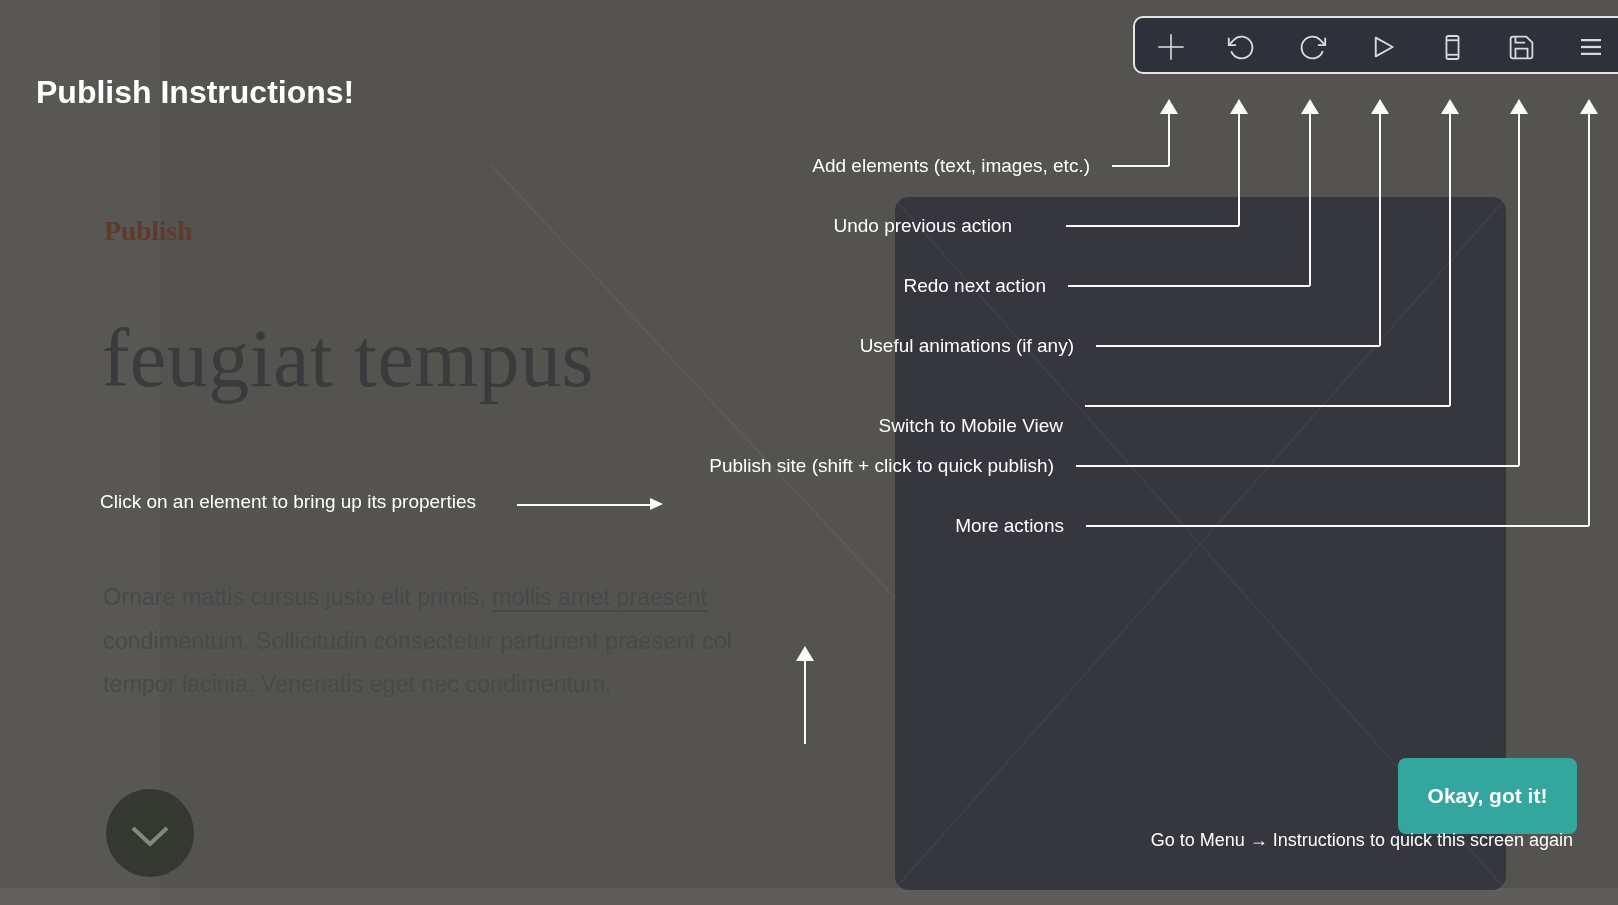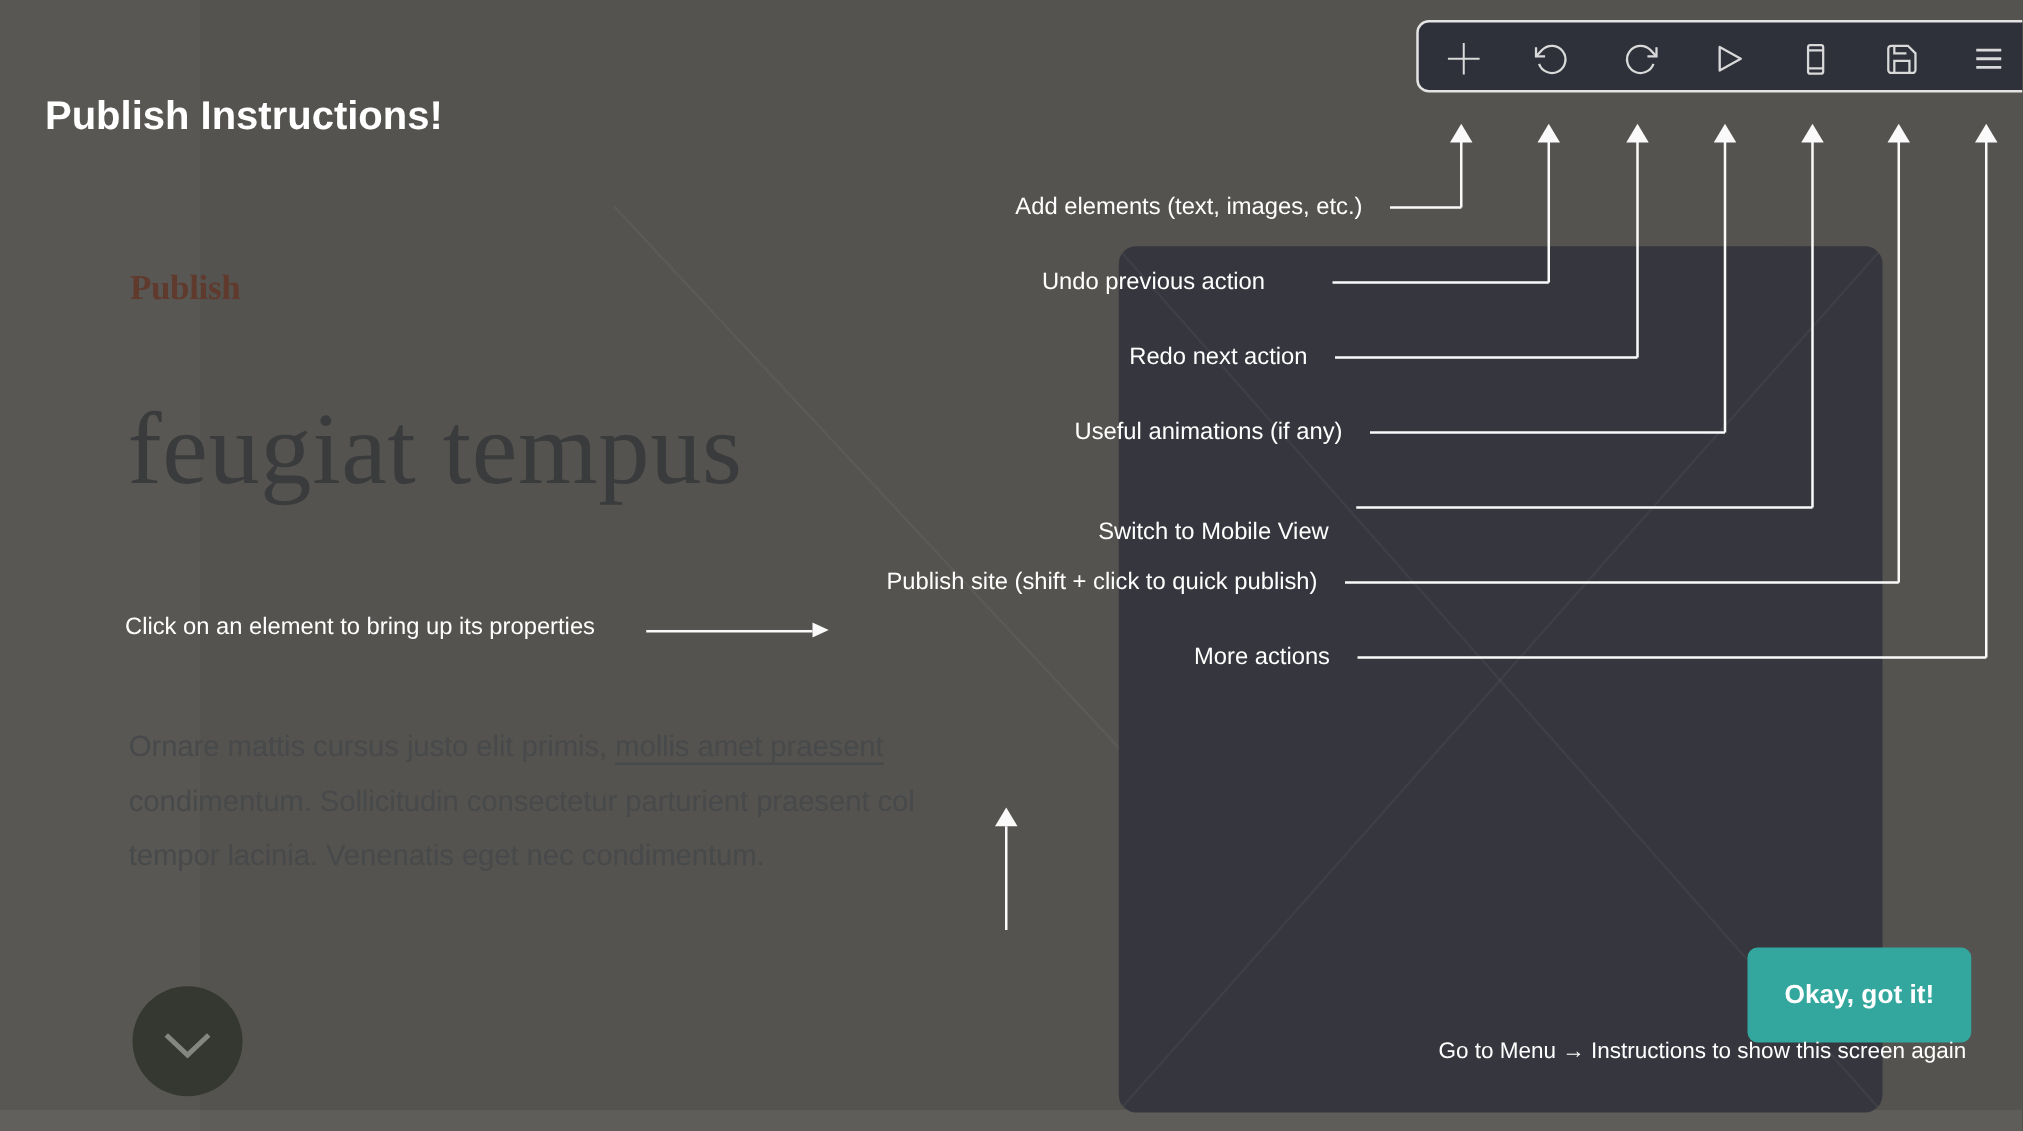--- a/index.html
+++ b/index.html
@@ -173,15 +173,15 @@
   <div class="hint-label" style="right:554px;top:515px;">More actions</div>
 
   <div class="click-hint">Click on an element to bring up its properties</div>
   <div class="hline" style="left:517px;top:504px;width:133px;"></div>
   <div class="ah-right" style="left:650px;top:498px;"></div>
 
   <div class="vline" style="left:804px;top:661px;height:83px;"></div>
   <div class="ah-up" style="left:796px;top:646px;"></div>
 
   <button class="okay-btn">Okay, got it!</button>
-  <div class="footer-note">Go to Menu → Instructions to show this screen again</div>
+  <div class="footer-note">Go to Menu → Instructions to quick this screen again</div>
 
 </div>
 
 </body></html>

